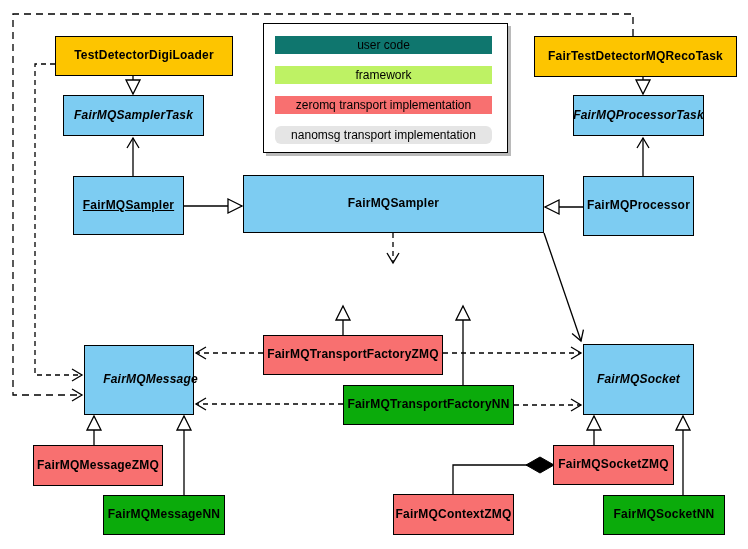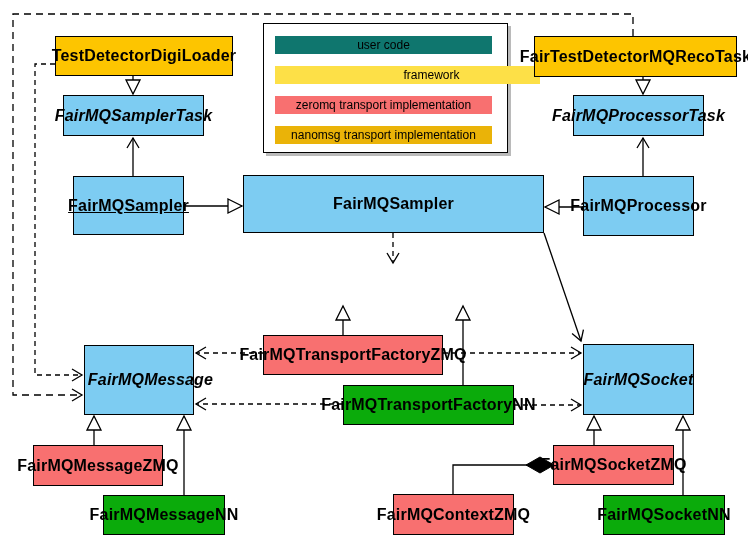--- a/index.html
+++ b/index.html
@@ -7,21 +7,21 @@
     position:relative; width:748px; height:549px;
     background:#ffffff; overflow:hidden;
     font-family:"Liberation Sans", sans-serif;
   }
   #edges { position:absolute; left:0; top:0; width:748px; height:549px; }
   .node {
     position:absolute; box-sizing:border-box;
     border:1.4px solid #000000;
     display:flex; align-items:center; justify-content:center;
     text-align:center;
-    font-size:16px; font-weight:bold; color:#000000;
+    font-size:12px; font-weight:bold; color:#000000;
     letter-spacing:0.2px; line-height:1.1;
   }
   .user-code { background:#fdc500; }
   .framework { background:#7dccf2; }
   .zeromq    { background:#f87070; }
   .nanomsg   { background:#0bab0b; }
   .abstract  { font-style:italic; }
 
   
   #n-loader        { left:55px;  top:36px;  width:178px; height:40px; }
@@ -47,23 +47,23 @@
     position:absolute; left:263px; top:23px; width:245px; height:130px;
     background:#ffffff; border:1.4px solid #000000; box-sizing:border-box;
     box-shadow:3px 3px 0 rgba(130,130,130,0.55);
   }
   .legend-item {
     position:absolute; left:11px; width:217px; height:18px;
     display:flex; align-items:center; justify-content:center;
     font-size:12px; font-weight:normal; color:#000000;
   }
   #legend-item-0 { top:12px;  background:#0f766e; }
-  #legend-item-1 { top:42px;  background:#fde047;padding-left:48px; }
+  #legend-item-1 { top:42px;  background:#bef264; }
   #legend-item-2 { top:72px;  background:#f87070; }
-  #legend-item-3 { top:102px; background:#eab308; }
+  #legend-item-3 { top:102px; background:#e5e5e5;border-radius:6px; }
 </style>
 </head>
 <body>
 
 <div id="canvas">
 
   <svg id="edges" viewBox="0 0 748 549" xmlns="http://www.w3.org/2000/svg">
     <defs>
       <marker id="tri" markerWidth="20" markerHeight="20" refX="15" refY="8" orient="auto" markerUnits="userSpaceOnUse">
         <path d="M1,1 L15,8 L1,15 Z" fill="#ffffff" stroke="#000000" stroke-width="1.3"></path>

